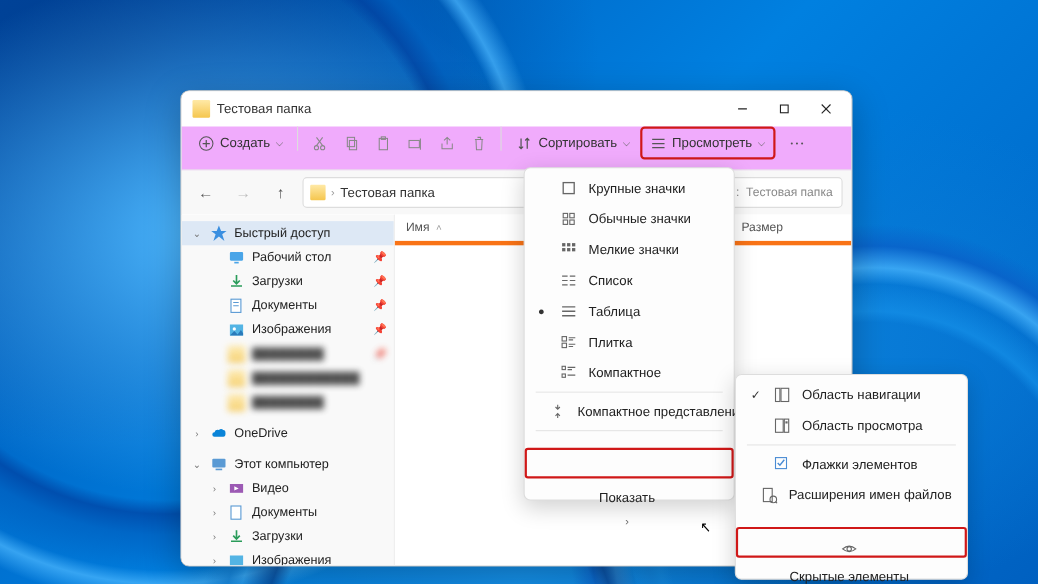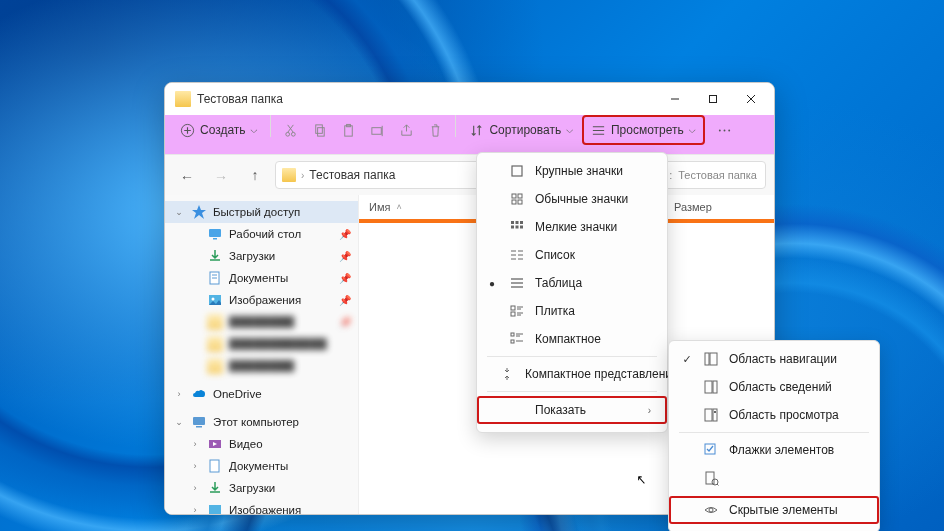--- a/index.html
+++ b/index.html
@@ -64,21 +64,21 @@
 .viewtoggle div { width: 18px; height: 16px; border: 1px solid #ccc; background: #fff; font-size: 9px; display: flex; align-items: center; justify-content: center; border-radius: 2px; }
 
 
 .menu { position: absolute; background: #fdfdfd; border: 1px solid #ddd; border-radius: 6px; box-shadow: 0 6px 20px rgba(0,0,0,0.18); padding: 4px 2px; font-size: 12px; z-index: 10; }
 .mitem { height: 28px; display: flex; align-items: center; padding: 0 14px 0 10px; gap: 10px; color: #222; border-radius: 4px; }
 .mitem .micon { width: 16px; height: 16px; display: flex; align-items: center; justify-content: center; color: #555; flex-shrink: 0; }
 .mitem .mlabel { flex: 1; white-space: nowrap; }
 .mitem .marrow { font-size: 10px; color: #666; }
 .mitem .mradio { width: 10px; font-size: 10px; color: #333; }
 .msep { height: 1px; background: #e5e5e5; margin: 3px 8px; }
-.mitem.highlight-red { border: 2px solid #d01818; border-radius: 3px; margin: 4px -2px; }
+.mitem.highlight-red { border: 2px solid #d01818; border-radius: 3px; margin: 15px -2px; flex-direction: column; }
 .mitem .mcheck { width: 12px; font-size: 11px; color: #333; text-align: center; }
 
 .menu1 { left: 476px; top: 152px; width: 192px; }
 .menu2 { left: 668px; top: 340px; width: 212px; }
 
 .foldericon { background: linear-gradient(#ffe9a6, #f5c64e); border-radius: 1px; }
 .cursor { position: absolute; left: 636px; top: 472px; font-size: 13px; color: #000; transform: scaleX(0.9); z-index: 20; }
 </style>
 </head>
 <body>
@@ -446,30 +446,20 @@
         </svg>
       </span>
       <span class="mlabel">Область навигации</span>
     </div>
   <div class="mitem">
       <span class="mcheck"></span>
       <span class="micon">
         <svg viewBox="0 0 16 16">
           <rect x="2" y="2" width="7" height="12" fill="none" stroke="#666"></rect>
           <rect x="10" y="2" width="4" height="12" fill="none" stroke="#666"></rect>
-        </svg>
-      </span>
-      <span class="mlabel">Область сведений</span>
-    </div>
-  <div class="mitem">
-      <span class="mcheck"></span>
-      <span class="micon">
-        <svg viewBox="0 0 16 16">
-          <rect x="2" y="2" width="7" height="12" fill="none" stroke="#666"></rect>
-          <rect x="10" y="2" width="4" height="12" fill="none" stroke="#666"></rect>
           <rect x="11" y="4" width="2" height="2" fill="#666"></rect>
         </svg>
       </span>
       <span class="mlabel">Область просмотра</span>
     </div>
   <div class="msep"></div>
   <div class="mitem">
       <span class="mcheck"></span>
       <span class="micon">
         <svg viewBox="0 0 16 16">
@@ -481,20 +471,21 @@
     </div>
   <div class="mitem">
       <span class="mcheck"></span>
       <span class="micon">
         <svg viewBox="0 0 16 16">
           <rect x="3" y="2" width="8" height="12" fill="none" stroke="#666"></rect>
           <circle cx="12" cy="12" r="3" fill="none" stroke="#666"></circle>
           <line x1="14" y1="14" x2="15.5" y2="15.5" stroke="#666"></line>
         </svg>
       </span>
+      <span class="mlabel">Расширения имен файлов</span>
     </div>
   <div class="mitem highlight-red">
       <span class="mcheck"></span>
       <span class="micon">
         <svg viewBox="0 0 16 16">
           <path d="M2 8 Q8 3 14 8 Q8 13 2 8 Z" fill="none" stroke="#666"></path>
           <circle cx="8" cy="8" r="2" fill="none" stroke="#666"></circle>
         </svg>
       </span>
       <span class="mlabel">Скрытые элементы</span>

